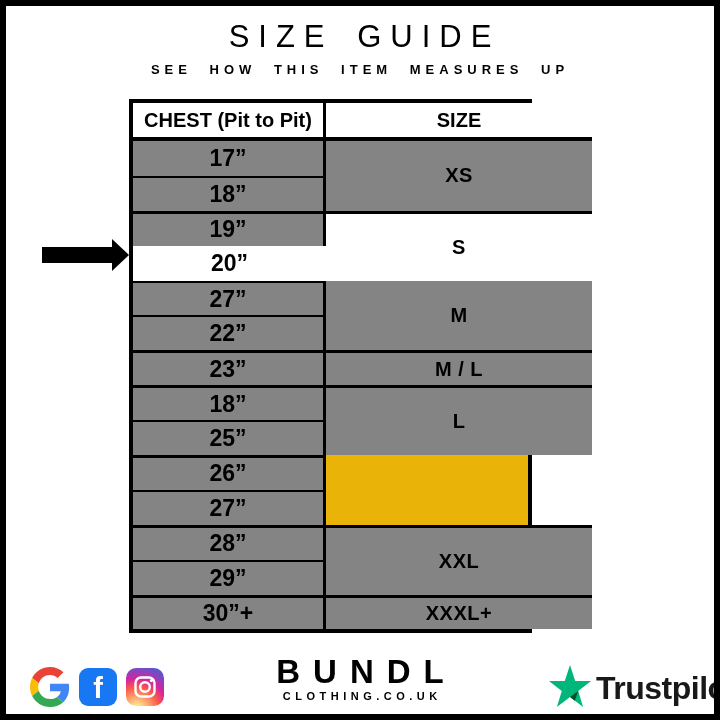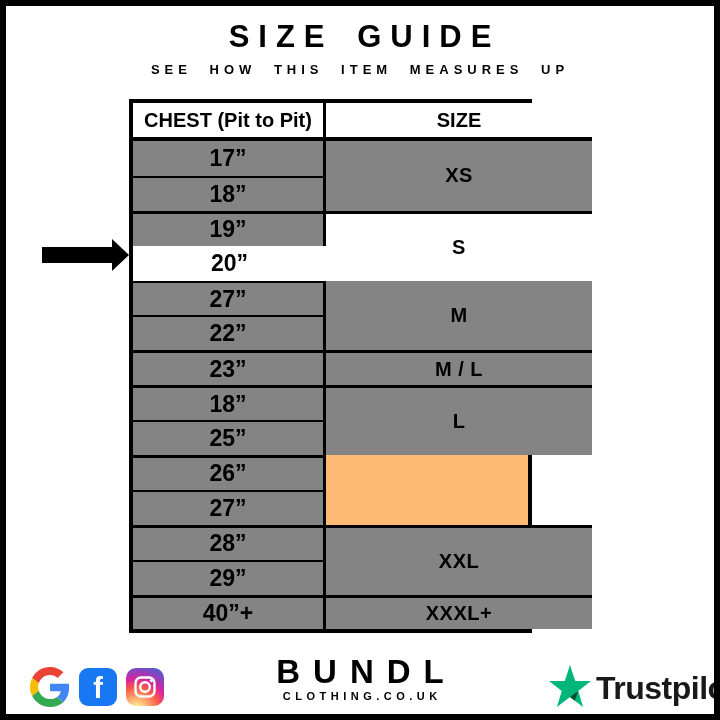--- a/index.html
+++ b/index.html
@@ -5,38 +5,38 @@
   * { margin:0; padding:0; box-sizing:border-box; }
   html,body { background:#fff; }
   .page {
     position:relative; width:720px; height:720px;
     background:#fff; border:6px solid #000; overflow:hidden;
     font-family:"Liberation Sans", sans-serif; color:#000;
   }
   
   .title {
     position:absolute; top:13px; left:0; right:0;
-    text-align:center; font-size:31px; font-weight:700;
+    text-align:center; font-size:31px; font-weight:400;
     letter-spacing:9px; padding-left:9px; word-spacing:6px;
   }
   .subtitle {
     position:absolute; top:56px; left:0; right:0;
     text-align:center; font-size:13px; font-weight:700;
     letter-spacing:5px; word-spacing:9px;
   }
   
   .arrow { position:absolute; left:36px; top:233px; width:87px; height:32px; }
   .arrow-shaft { position:absolute; left:0; top:8px; width:70px; height:16px; background:#000; }
   .arrow-head  { position:absolute; left:70px; top:0; width:0; height:0;
                  border-top:16px solid transparent; border-bottom:16px solid transparent;
                  border-left:17px solid #000; }
   
   .size-table {
     position:absolute; left:123px; top:93px;
-    width:403px; border:4px solid #000; background:#fdba74;
+    width:403px; border:4px solid #000; background:#eab308;
     display:grid;
     grid-template-columns:193px 266px;
     grid-template-rows:38px repeat(14, 34.9px);
   }
   .cell {
     display:flex; align-items:center; justify-content:center;
     background:#848484; font-weight:700; font-size:23px;
   }
   .cell.head { background:#fff; font-size:20px; border-bottom:4px solid #000; }
   .cell.size-lbl { font-size:20px; letter-spacing:0.5px; }
@@ -90,21 +90,21 @@
     <div class="cell white c1" style="grid-row:5">20”</div>
     <div class="cell brd bt2 c1" style="grid-row:6">27”</div>
     <div class="cell brd bt2 c1" style="grid-row:7">22”</div>
     <div class="cell brd bt3 c1" style="grid-row:8">23”</div>
     <div class="cell brd bt3 c1" style="grid-row:9">18”</div>
     <div class="cell brd bt2 c1" style="grid-row:10">25”</div>
     <div class="cell brd bt3 c1" style="grid-row:11">26”</div>
     <div class="cell brd bt2 c1" style="grid-row:12">27”</div>
     <div class="cell brd bt3 c1" style="grid-row:13">28”</div>
     <div class="cell brd bt2 c1" style="grid-row:14">29”</div>
-    <div class="cell brd bt3 c1" style="grid-row:15">40”+</div>
+    <div class="cell brd bt3 c1" style="grid-row:15">30”+</div>
 
     <div class="cell size-lbl c2" style="grid-row:2 / span 2">XS</div>
     <div class="cell size-lbl white bt3 c2" style="grid-row:4 / span 2">S</div>
     <div class="cell size-lbl c2" style="grid-row:6 / span 2">M</div>
     <div class="cell size-lbl bt3 c2" style="grid-row:8">M / L</div>
     <div class="cell size-lbl bt3 c2" style="grid-row:9 / span 2">L</div>
     <div class="cell size-lbl bt3 c2" style="grid-row:13 / span 2">XXL</div>
     <div class="cell size-lbl bt3 c2" style="grid-row:15">XXXL+</div>
   </div>
 

